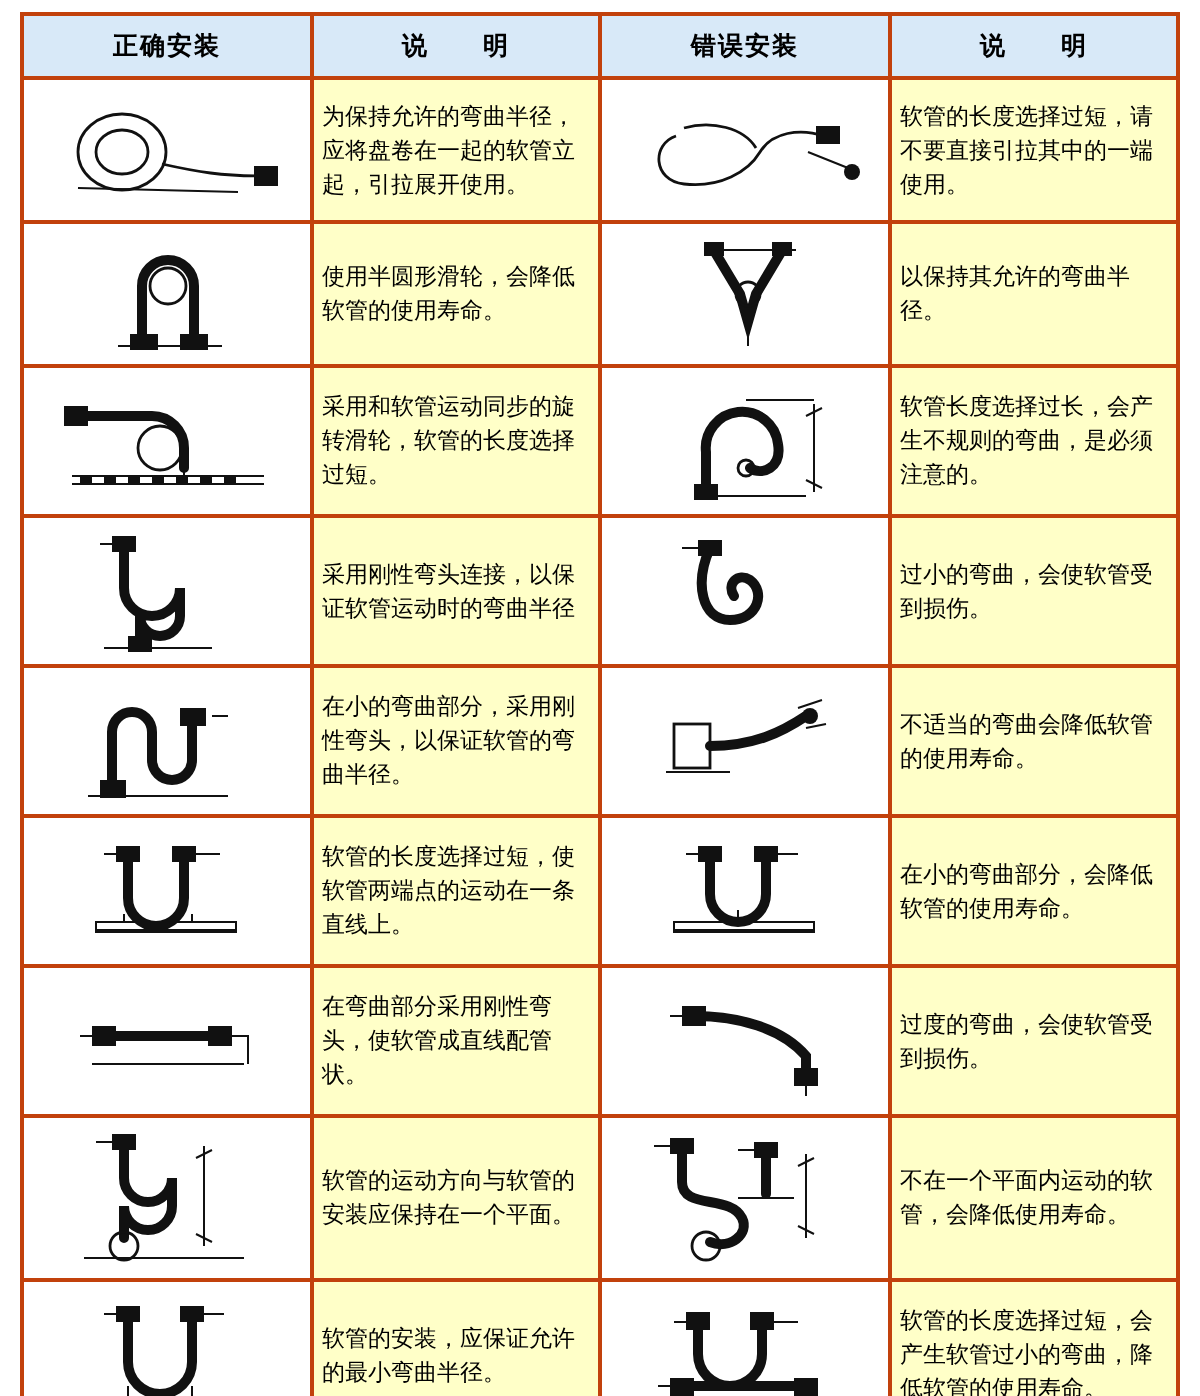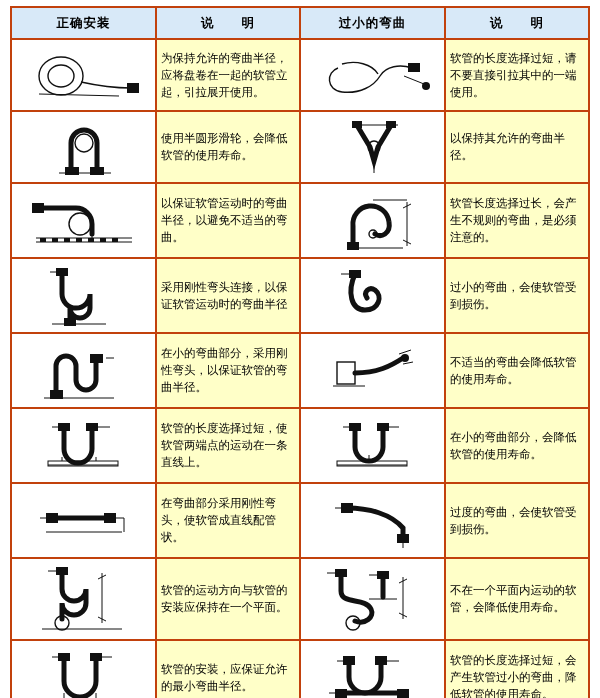--- a/index.html
+++ b/index.html
@@ -83,21 +83,21 @@
     <colgroup>
       <col class="col-img">
         <col class="col-txt">
         <col class="col-img">
         <col class="col-txt">
     </colgroup>
     <thead>
       <tr>
         <th>正确安装</th>
         <th>说　　明</th>
-        <th>过小的弯曲</th>
+        <th>错误安装</th>
         <th>说　　明</th>
       </tr>
     </thead>
     <tbody>
 
       <tr class="row-h-1">
         <td class="img-cell">
           <svg class="fig" width="130" height="58" viewBox="0 0 130 58">
             <ellipse cx="42" cy="30" rx="22" ry="19" class="stroke" stroke-width="6"></ellipse>
             <ellipse cx="42" cy="30" rx="13" ry="11" class="stroke" stroke-width="2"></ellipse>
@@ -155,21 +155,21 @@
               <rect x="34" y="48" width="6" height="4"></rect>
               <rect x="46" y="48" width="6" height="4"></rect>
               <rect x="58" y="48" width="6" height="4"></rect>
               <rect x="70" y="48" width="6" height="4"></rect>
               <rect x="82" y="48" width="6" height="4"></rect>
               <rect x="94" y="48" width="6" height="4"></rect>
             </g>
             <path class="stroke-thin" d="M74 44 L74 48"></path>
           </svg>
         </td>
-        <td class="txt-cell">以保证软管运动时的弯曲半径，以避免不适当的弯曲。</td>
+        <td class="txt-cell">采用和软管运动同步的旋转滑轮，软管的长度选择过短。</td>
         <td class="img-cell">
           <svg class="fig" width="132" height="62" viewBox="0 0 132 62">
             <path class="stroke-hose" d="M46 56 L46 36 A18 18 0 0 1 82 32 C84 44 74 48 68 44"></path>
             <path class="stroke-thin" d="M40 58 L96 58"></path>
             <rect x="40" y="52" width="12" height="8" class="solid"></rect>
             <path class="stroke-thin" d="M100 12 L100 56"></path>
             <path class="stroke-thin" d="M96 18 L104 14 M96 50 L104 54"></path>
             <path class="stroke-thin" d="M66 10 L100 10"></path>
             <circle cx="66" cy="44" r="4" class="stroke"></circle>
           </svg>

